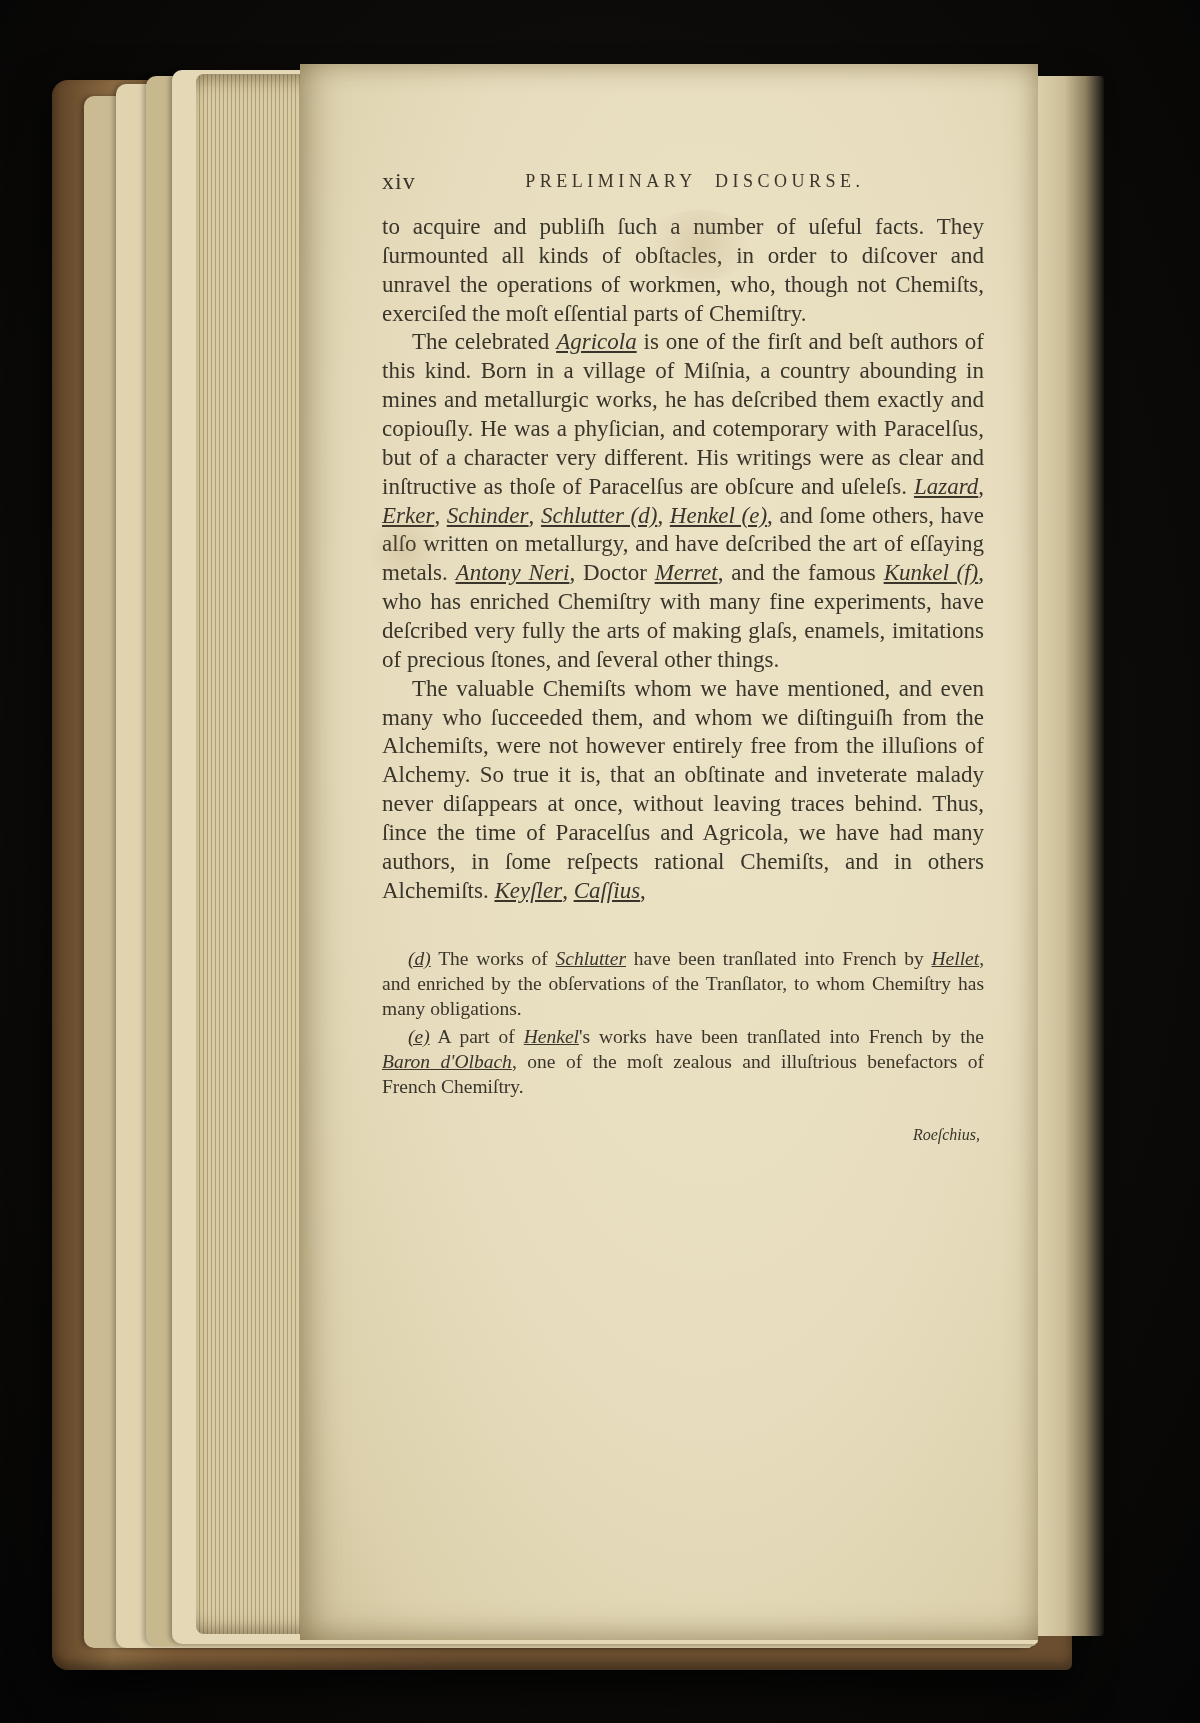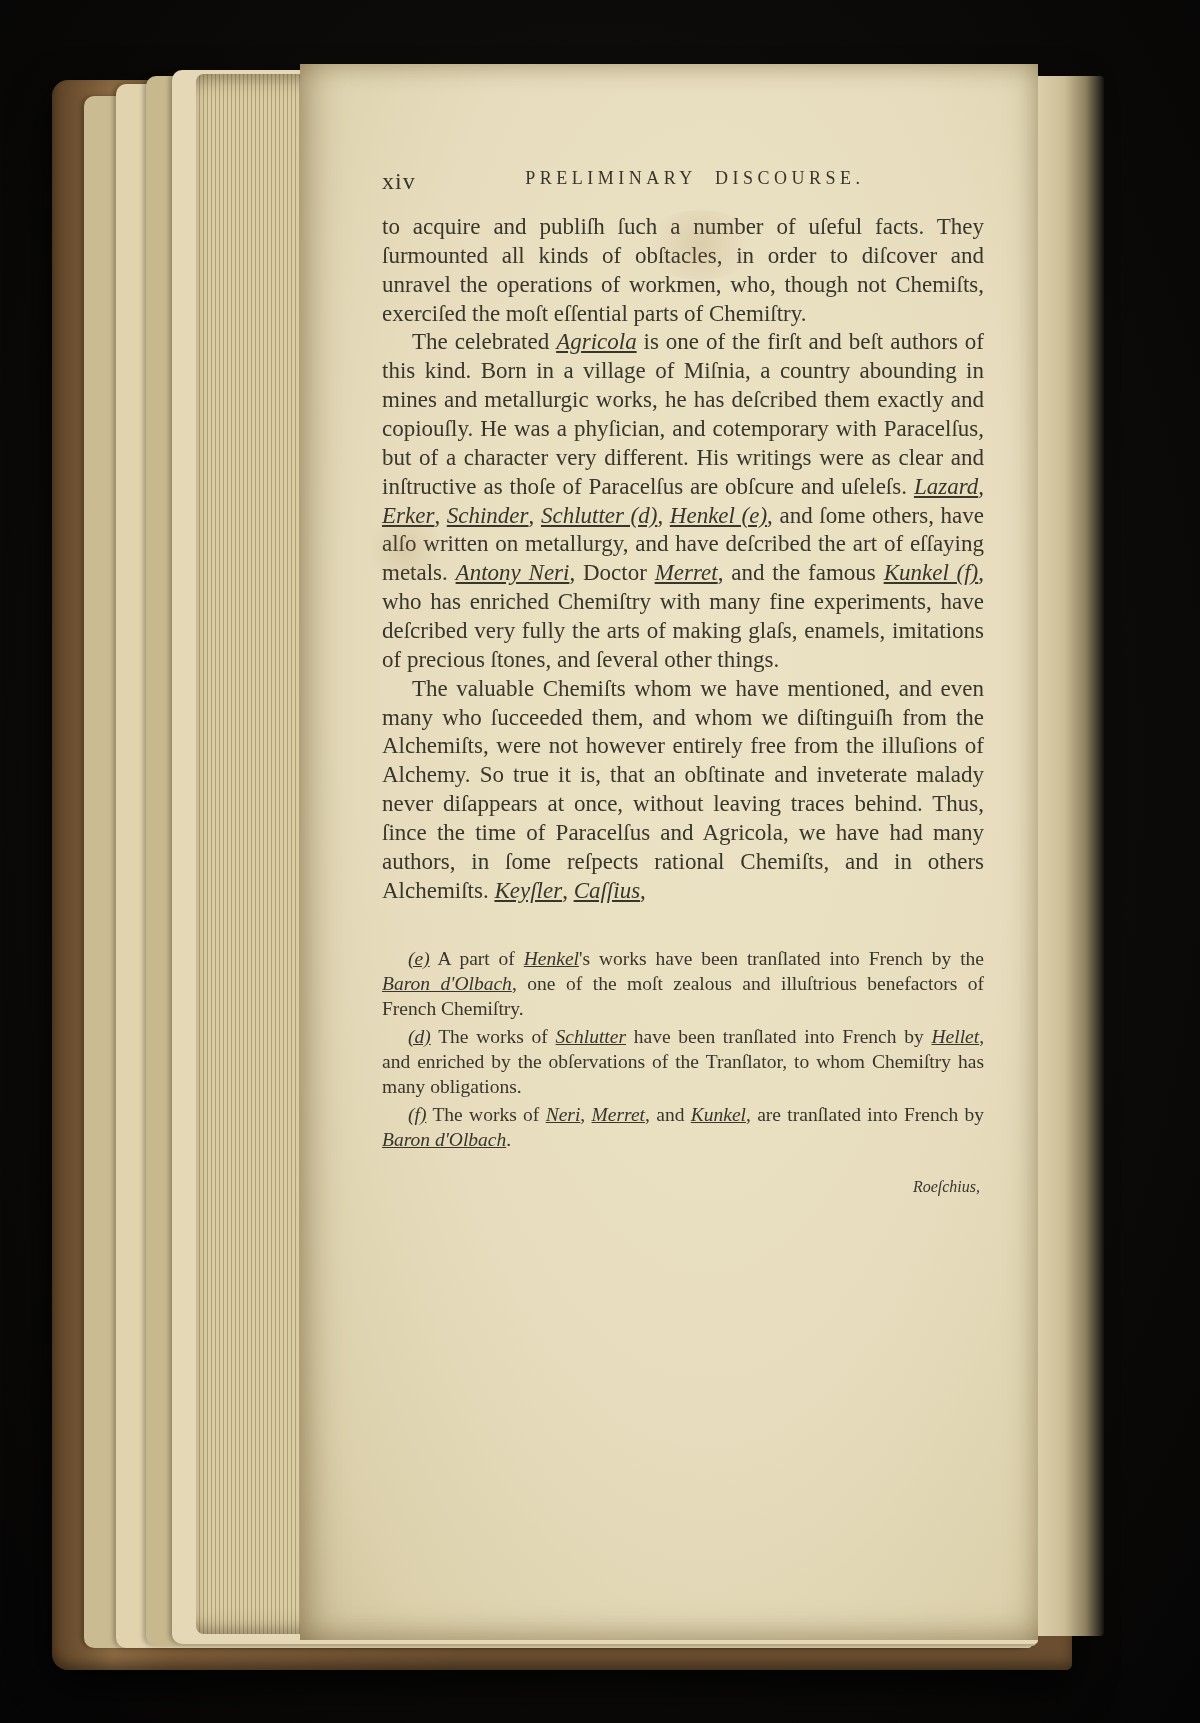--- a/index.html
+++ b/index.html
@@ -46,21 +46,21 @@
   }
   .stain-a { left:360px; top:520px; width:90px; height:60px; }
   .stain-b { left:640px; top:210px; width:120px; height:70px; }
   
   .right-sliver {
     position:absolute; left:1038px; top:76px; width:66px; height:1560px;
     background: linear-gradient(90deg, #dcd0ac 0%, #cbbd96 40%, #8d8060 72%, #3a342a 92%, #14110d 100%);
     border-radius:0 4px 4px 0;
   }
   
-  .page-header { display:flex; align-items:flex-start; }
+  .page-header { display:flex; align-items:center; }
   .page-num { font-size:24px; letter-spacing:1px; margin-right:20px; }
   .running-title { flex:1; text-align:center; font-size:18px; letter-spacing:4.5px; word-spacing:10px; padding-right:30px; }
   .body-text { margin-top:18px; font-size:23px; line-height:1.255; text-align:justify; }
   .body-text p { margin:0; }
   .body-text p.indent { text-indent:30px; }
   .footnotes { margin-top:40px; font-size:19.5px; line-height:1.3; text-align:justify; }
   .footnotes p { margin:0 0 2px 0; text-indent:26px; }
   .catchword { margin-top:26px; text-align:right; font-style:italic; font-size:16px; padding-right:4px; }
   i { font-style:italic;text-decoration:underline; }
 </style>
@@ -80,22 +80,21 @@
     <div class="page-header">
       <span class="page-num">xiv</span>
       <span class="running-title">PRELIMINARY DISCOURSE.</span>
     </div>
     <div class="body-text" id="body-text">
         <p><span>to acquire and publiſh ſuch a number of uſeful facts. They ſurmounted all kinds of obſtacles, in order to diſcover and unravel the operations of workmen, who, though not Chemiſts, exerciſed the moſt eſſential parts of Chemiſtry.</span></p>
         <p class="indent"><span>The celebrated </span><i>Agricola</i><span> is one of the firſt and beſt authors of this kind. Born in a village of Miſnia, a country abounding in mines and metallurgic works, he has deſcribed them exactly and copiouſly. He was a phyſician, and cotemporary with Paracelſus, but of a character very different. His writings were as clear and inſtructive as thoſe of Paracelſus are obſcure and uſeleſs. </span><i>Lazard</i><span>, </span><i>Erker</i><span>, </span><i>Schinder</i><span>, </span><i>Schlutter (d)</i><span>, </span><i>Henkel (e)</i><span>, and ſome others, have alſo written on metallurgy, and have deſcribed the art of eſſaying metals. </span><i>Antony Neri</i><span>, Doctor </span><i>Merret</i><span>, and the famous </span><i>Kunkel (f)</i><span>, who has enriched Chemiſtry with many fine experiments, have deſcribed very fully the arts of making glaſs, enamels, imitations of precious ſtones, and ſeveral other things.</span></p>
         <p class="indent"><span>The valuable Chemiſts whom we have mentioned, and even many who ſucceeded them, and whom we diſtinguiſh from the Alchemiſts, were not however entirely free from the illuſions of Alchemy. So true it is, that an obſtinate and inveterate malady never diſappears at once, without leaving traces behind. Thus, ſince the time of Paracelſus and Agricola, we have had many authors, in ſome reſpects rational Chemiſts, and in others Alchemiſts. </span><i>Keyſler</i><span>, </span><i>Caſſius</i><span>,</span></p>
       </div>
     <div class="footnotes" id="footnotes">
+        <p><i>(d)</i><span> The works of </span><i>Schlutter</i><span> have been tranſlated into French by </span><i>Hellet</i><span>, and enriched by the obſervations of the Tranſlator, to whom Chemiſtry has many obligations.</span></p>
         <p><i>(e)</i><span> A part of </span><i>Henkel</i><span>'s works have been tranſlated into French by the </span><i>Baron d'Olbach</i><span>, one of the moſt zealous and illuſtrious benefactors of French Chemiſtry.</span></p>
-        <p><i>(d)</i><span> The works of </span><i>Schlutter</i><span> have been tranſlated into French by </span><i>Hellet</i><span>, and enriched by the obſervations of the Tranſlator, to whom Chemiſtry has many obligations.</span></p>
-        <p><i>(f)</i><span> The works of </span><i>Neri</i><span>, </span><i>Merret</i><span>, and </span><i>Kunkel</i><span>, are tranſlated into French by </span><i>Baron d'Olbach</i><span>.</span></p>
       </div>
     <div class="catchword">Roeſchius,</div>
   </div>
 
   <div class="stain stain-a"></div>
   <div class="stain stain-b"></div>
 </div>
 
 </body></html>

